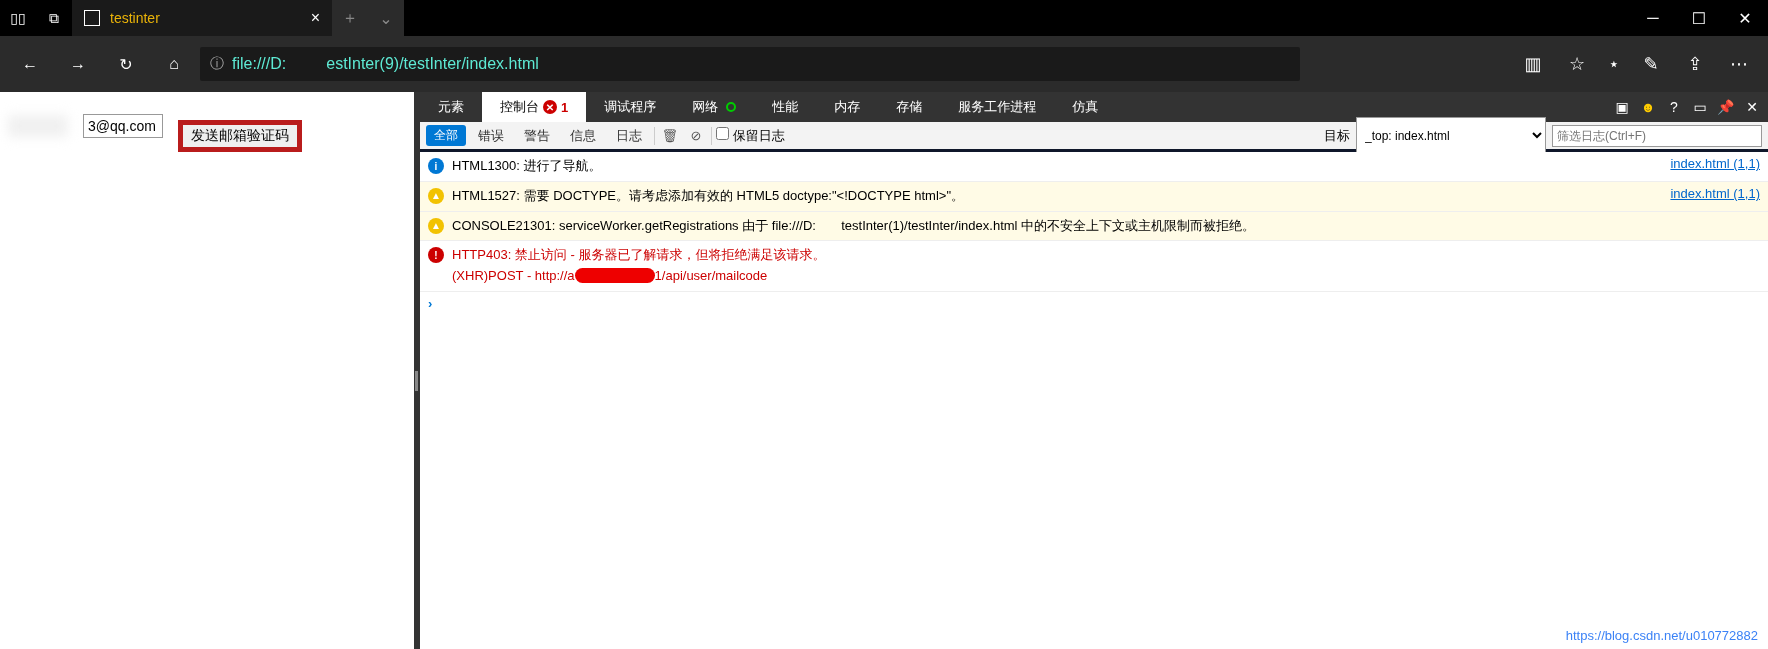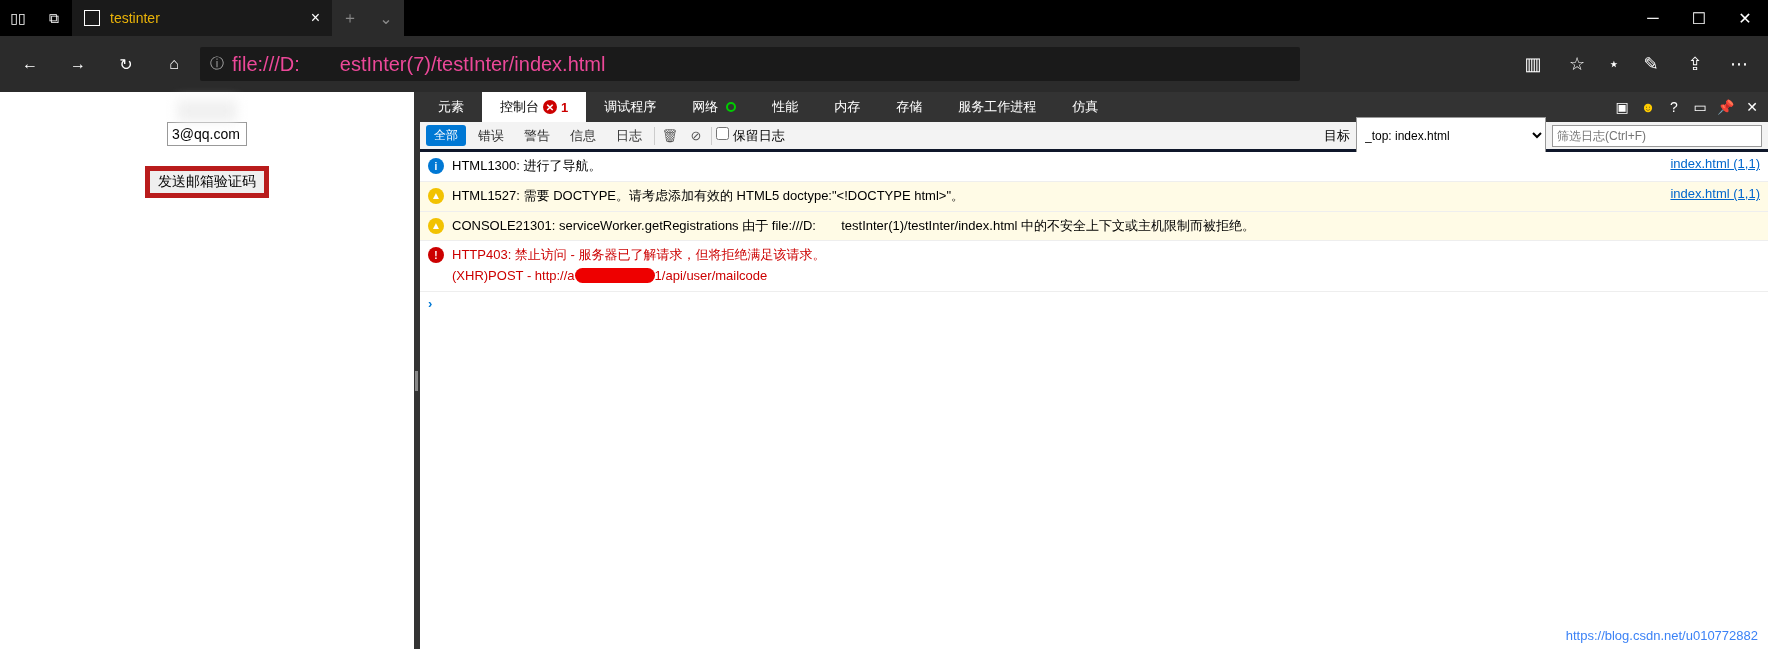--- a/index.html
+++ b/index.html
@@ -15,29 +15,29 @@
 .tab-close { color: #fff; margin-left: auto; font-size: 16px; }
 .tab-new { width: 36px; display: flex; align-items: center; justify-content: center; color: #888; background: #2b2b2b; }
 .titlebar-right { margin-left: auto; display: flex; }
 .win-btn { width: 46px; display: flex; align-items: center; justify-content: center; color: #fff; }
 
 
 .navbar { height: 56px; background: #2b2b2b; display: flex; align-items: center; padding: 0 8px; gap: 4px; }
 .nav-btn { width: 44px; height: 44px; display: flex; align-items: center; justify-content: center; color: #fff; font-size: 16px; }
 .addr { flex: 1; display: flex; align-items: center; background: #1a1a1a; height: 34px; border-radius: 2px; padding: 0 10px; gap: 8px; max-width: 1100px; }
 .addr-icon { color: #aaa; font-size: 14px; }
-.addr-text { color: #ec4899; font-size: 20px; display: flex; gap: 40px; }
+.addr-text { color: #5eead4; font-size: 16px; display: flex; gap: 40px; }
 .nav-right { margin-left: auto; display: flex; gap: 2px; }
 .nav-icon { width: 42px; height: 42px; display: flex; align-items: center; justify-content: center; color: #fff; font-size: 18px; }
 
 
 .content { display: flex; height: calc(649px - 92px); }
 .page { width: 414px; background: #fff; padding: 8px; position: relative; }
 .blur { filter: blur(6px); background: #f0f0f0; display: inline-block; }
-.form-row { display: flex; align-items: center; gap: 0; margin-bottom: 4px; flex-direction: column; }
+.form-row { display: flex; align-items: center; gap: 15px; margin-bottom: 4px; }
 .txt-input { border: 1px solid #999; padding: 2px 4px; font-size: 14px; height: 24px; }
 .btn { border: 5px solid #b91c1c; background: #efefef; padding: 2px 8px; font-size: 14px; height: 32px; margin-top: 20px; }
 
 .splitter { width: 6px; background: #333; position: relative; }
 .splitter::after { content: ""; position: absolute; left: 1px; top: 50%; width: 3px; height: 20px; background: #888; }
 
 .devtools { flex: 1; display: flex; flex-direction: column; background: #fff; }
 
 
 .dt-tabs { height: 30px; background: #333; display: flex; align-items: stretch; color: #fff; font-size: 13px; }
@@ -100,21 +100,21 @@
 
 <div class="navbar">
   <div class="nav-btn">←</div>
   <div class="nav-btn">→</div>
   <div class="nav-btn">↻</div>
   <div class="nav-btn">⌂</div>
   <div class="addr">
     <span class="addr-icon">ⓘ</span>
     <span class="addr-text">
       <span>file:///D:</span>
-      <span>estInter(7)/testInter/index.html</span>
+      <span>estInter(9)/testInter/index.html</span>
     </span>
   </div>
   <div class="nav-right">
     <div class="nav-icon">▥</div>
     <div class="nav-icon">☆</div>
     <div class="nav-icon" style="width:28px">⋆</div>
     <div class="nav-icon">✎</div>
     <div class="nav-icon">⇪</div>
     <div class="nav-icon">⋯</div>
   </div>

